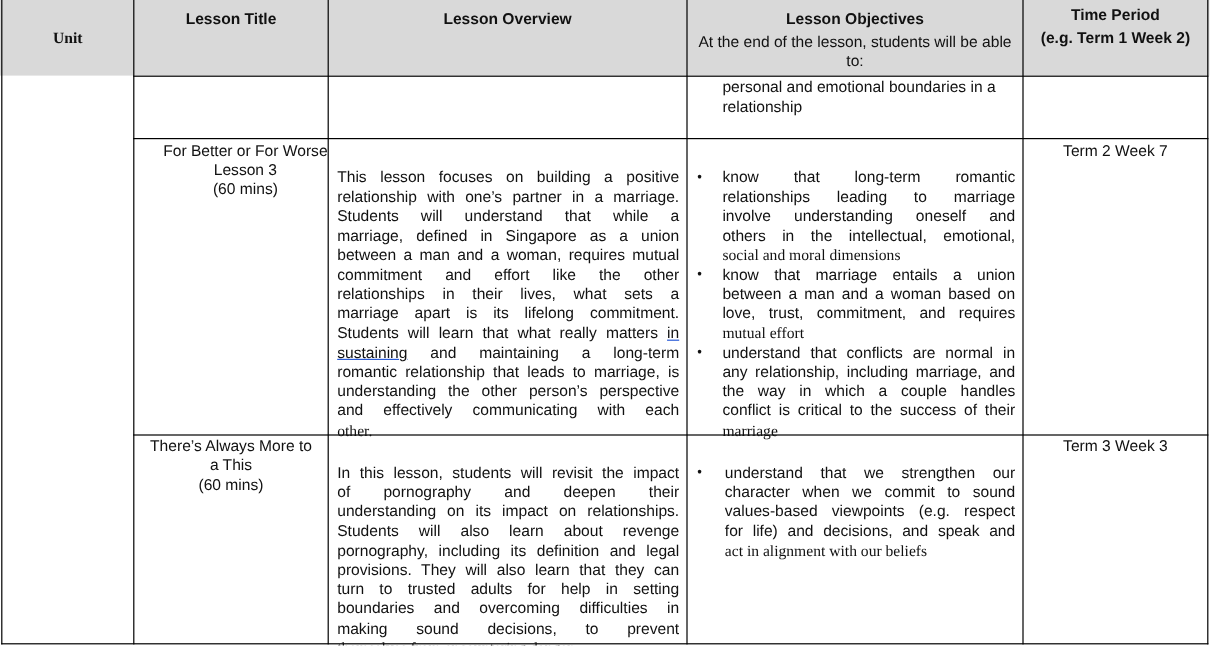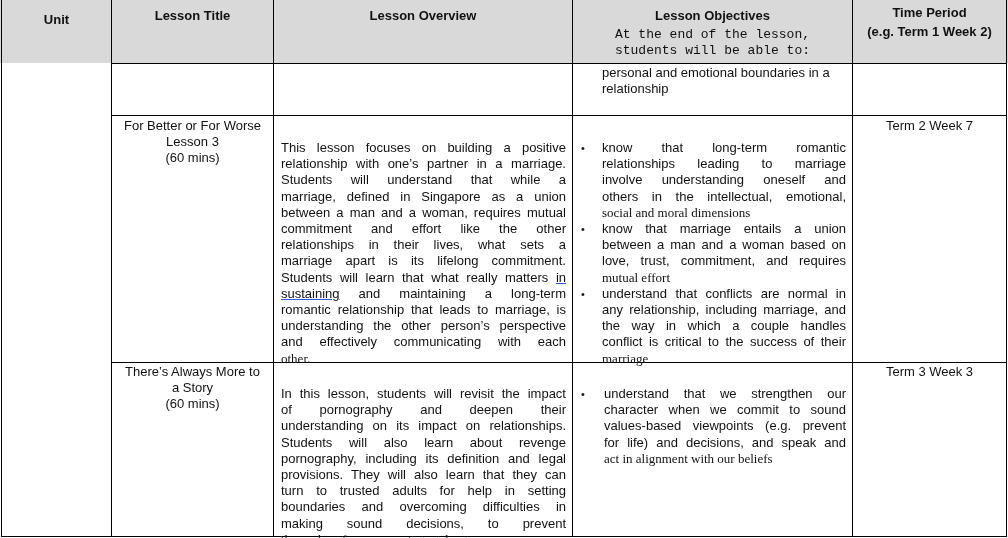--- a/index.html
+++ b/index.html
@@ -32,38 +32,38 @@
   <div class="vline" style="left:111px;top:0;height:537px;"></div>
   <div class="vline" style="left:273px;top:0;height:537px;"></div>
   <div class="vline" style="left:572px;top:0;height:537px;"></div>
   <div class="vline" style="left:852px;top:0;height:537px;"></div>
   <div class="vline" style="left:1006px;top:0;height:537px;"></div>
   <div class="hline" style="left:111px;top:63px;width:896px;"></div>
   <div class="hline" style="left:111px;top:115px;width:896px;"></div>
   <div class="hline" style="left:111px;top:362px;width:896px;"></div>
   <div class="hline" style="left:1px;top:536px;width:1006px;"></div>
 
-  <div class="cell center hd" style="left:2px;width:109px;top:12px;">Unit</div>
+  <div class="cell center hd" style="left:2px;width:109px;top:24px;font-family:Liberation Serif, serif;">Unit</div>
   <div class="cell center hd" style="left:112px;width:161px;top:8px;">Lesson Title</div>
   <div class="cell center hd" style="left:274px;width:298px;top:8px;">Lesson Overview</div>
   <div class="cell center" style="left:573px;width:279px;top:8px;text-align:center;">
     <div class="hd">Lesson Objectives</div>
-    <div class="hsub" style="padding:0 8px;font-family:Liberation Mono, monospace;">At the end of the lesson, students will be able to:</div>
+    <div class="hsub" style="padding:0 8px;">At the end of the lesson, students will be able to:</div>
   </div>
   <div class="cell center" style="left:853px;width:153px;top:5px;">
     <div class="hd">Time Period</div>
     <div class="hd" style="margin-top:3px;">(e.g. Term 1 Week 2)</div>
   </div>
 
   <div class="cell" style="left:602px;width:245px;top:65px;">
     <div>personal and emotional boundaries in a</div>
     <div>relationship</div>
   </div>
 
-  <div class="cell center" style="left:112px;width:161px;top:118px;">
+  <div class="cell center" style="left:124px;width:161px;top:118px;">
     <div>For Better or For Worse</div>
     <div>Lesson 3</div>
     <div>(60 mins)</div>
   </div>
   <div class="cell just" style="left:281px;width:285px;top:118px;">
     <span class="l">This lesson focuses on building a positive</span>
     <span class="l">relationship with one’s partner in a marriage.</span>
     <span class="l">Students will understand that while a</span>
     <span class="l">marriage, defined in Singapore as a union</span>
     <span class="l">between a man and a woman, requires mutual</span>
@@ -99,39 +99,39 @@
       <span class="l">any relationship, including marriage, and</span>
       <span class="l">the way in which a couple handles</span>
       <span class="l">conflict is critical to the success of their</span>
       <span class="last">marriage</span>
     </div>
   </div>
   <div class="cell center" style="left:853px;width:153px;top:118px;">Term 2 Week 7</div>
 
   <div class="cell center" style="left:112px;width:161px;top:364px;">
     <div>There’s Always More to</div>
-    <div>a Story</div>
+    <div>a This</div>
     <div>(60 mins)</div>
   </div>
   <div class="cell just" style="left:281px;width:285px;top:364px;">
     <span class="l">In this lesson, students will revisit the impact</span>
     <span class="l">of pornography and deepen their</span>
     <span class="l">understanding on its impact on relationships.</span>
     <span class="l">Students will also learn about revenge</span>
     <span class="l">pornography, including its definition and legal</span>
     <span class="l">provisions. They will also learn that they can</span>
     <span class="l">turn to trusted adults for help in setting</span>
     <span class="l">boundaries and overcoming difficulties in</span>
     <span class="l">making sound decisions, to prevent</span>
     <span class="last">themselves from encountering danger.</span>
   </div>
   <div class="cell just" style="left:604px;width:242px;top:364px;">
     <div class="bul">
       <span class="dot" style="left:-23px;">•</span>
       <span class="l">understand that we strengthen our</span>
       <span class="l">character when we commit to sound</span>
-      <span class="l">values-based viewpoints (e.g. prevent</span>
+      <span class="l">values-based viewpoints (e.g. respect</span>
       <span class="l">for life) and decisions, and speak and</span>
       <span class="last">act in alignment with our beliefs</span>
     </div>
   </div>
   <div class="cell center" style="left:853px;width:153px;top:364px;">Term 3 Week 3</div>
 </div>
 
 </body></html>

